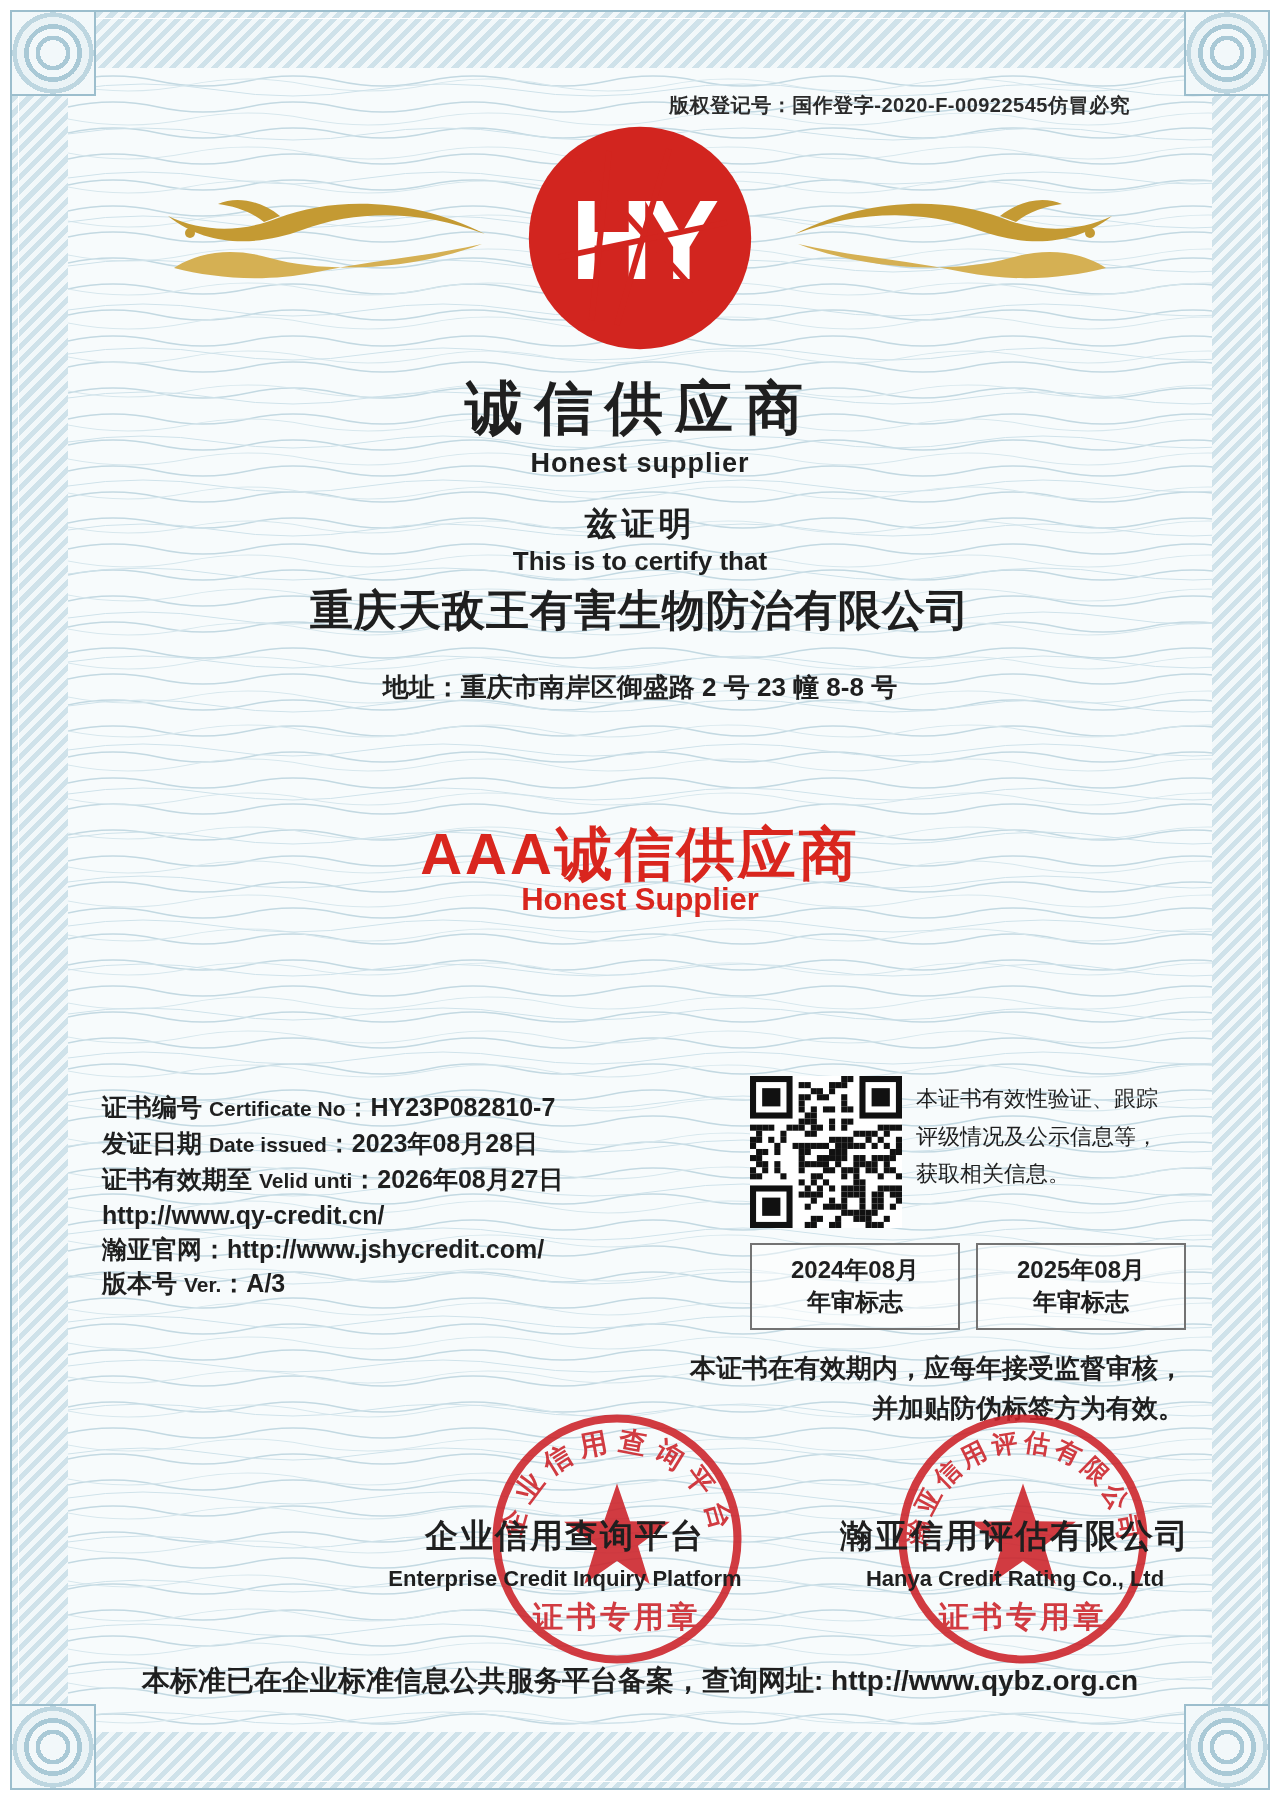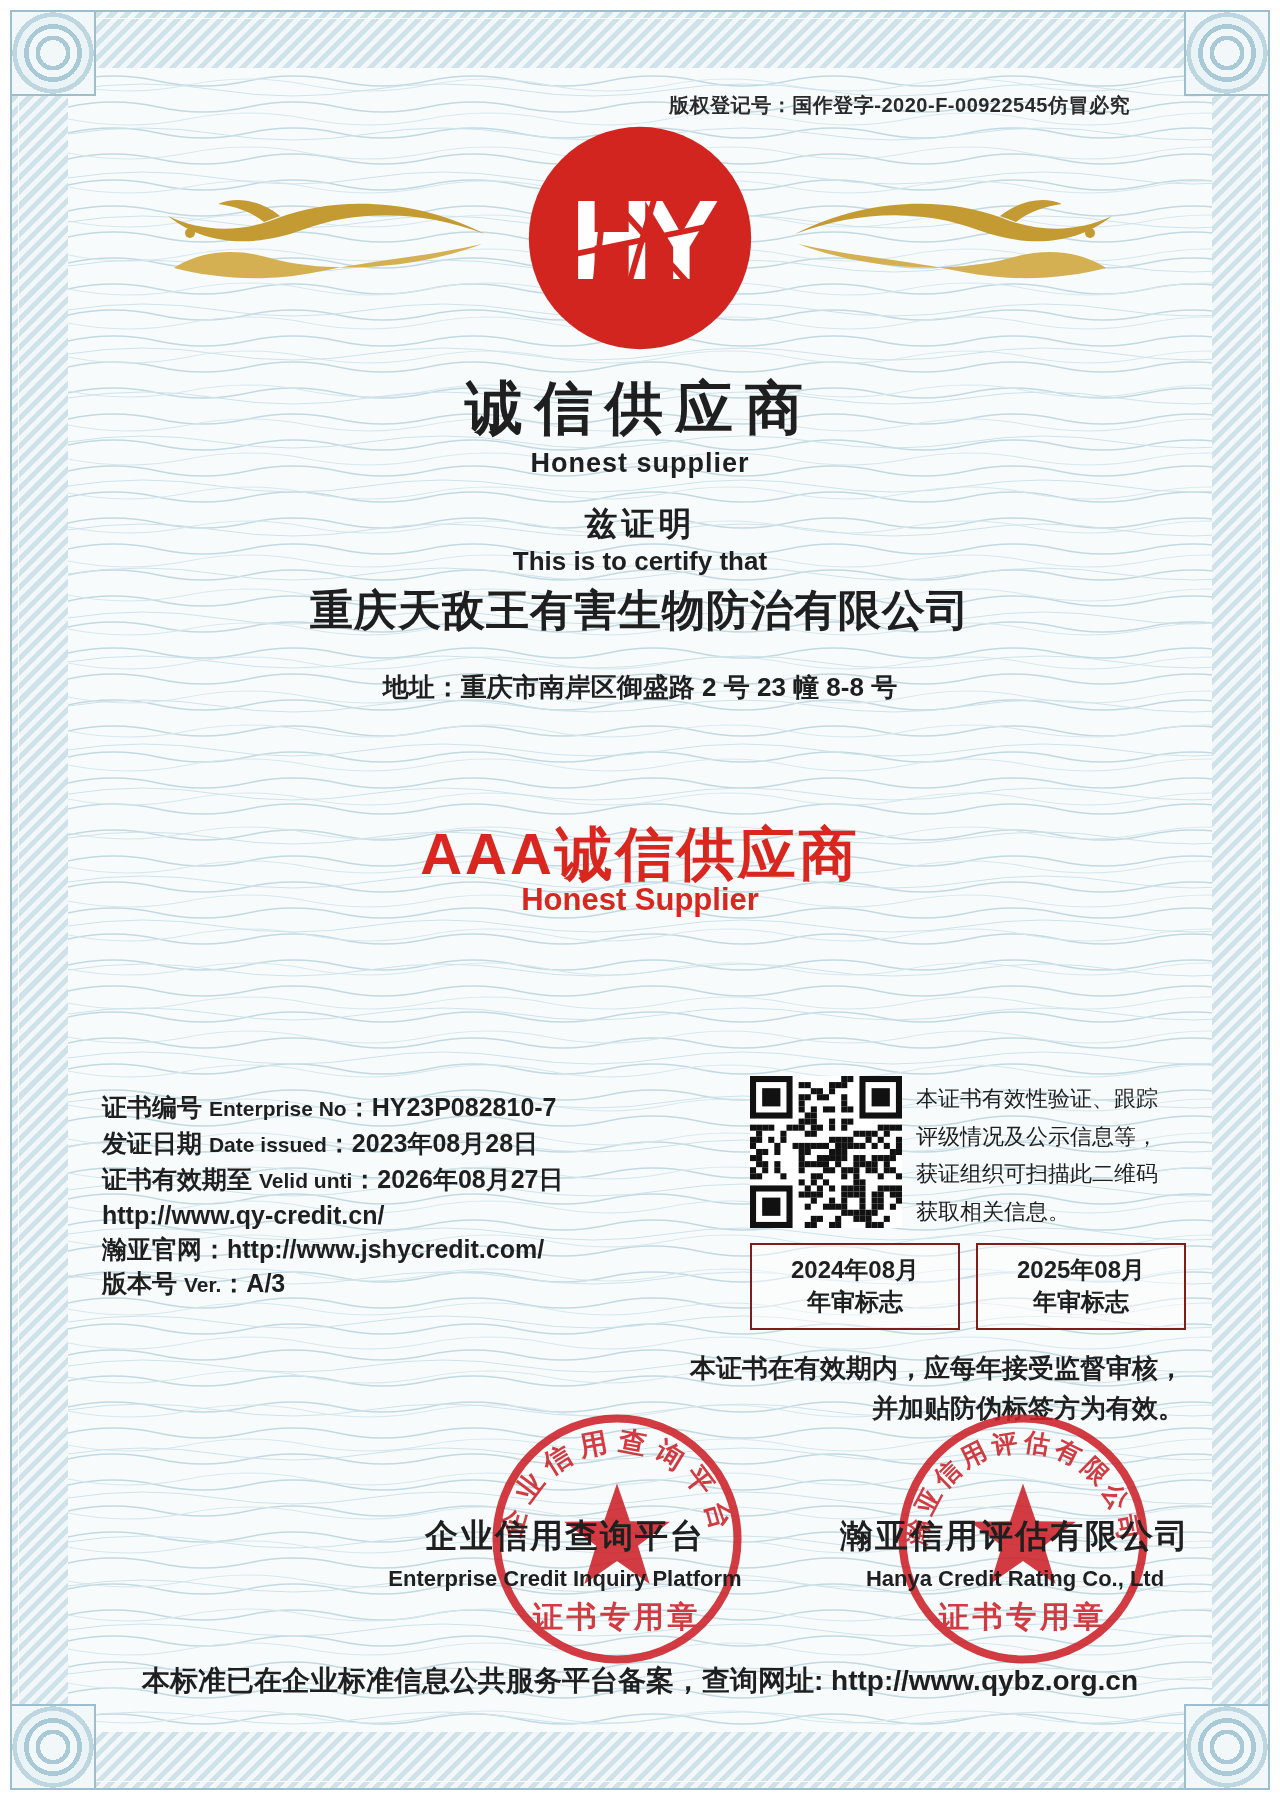--- a/index.html
+++ b/index.html
@@ -65,21 +65,21 @@
   .detail-row { font-size:25px; font-weight:700; line-height:34px; white-space:nowrap; }
   .detail-row .en { font-size:21px; font-weight:600; }
 
   .qr-wrap { position:absolute; left:750px; top:1076px; width:152px; height:152px; background:#fff; }
   .qr-wrap svg { width:152px; height:152px; display:block; }
 
   .qr-text { position:absolute; left:916px; top:1080px; width:276px;
     font-size:22px; font-weight:400; line-height:37.5px; }
 
   .year-boxes { position:absolute; left:750px; top:1243px; width:436px; display:flex; gap:16px; }
-  .year-box { flex:1; border:2px solid #7f1d1d; background:rgba(255,255,255,.45);
+  .year-box { flex:1; border:2px solid #737373; background:rgba(255,255,255,.45);
     text-align:center; padding:9px 0 10px; font-size:24px; font-weight:600; line-height:32px; }
 
   .note { position:absolute; left:560px; right:96px; top:1348px; text-align:right;
     font-size:26px; font-weight:600; line-height:40px; }
 
   .seal { position:absolute; top:1400px; width:278px; height:278px; z-index:6; opacity:.88; }
   .seal.sl { left:478px; } .seal.sr { left:884px; }
   .issuer { position:absolute; top:1514px; z-index:7; text-align:center; }
   .issuer.il { left:320px; width:490px; } .issuer.ir { left:800px; width:430px; }
   .issuer .cn { font-size:33px; font-weight:700; letter-spacing:2px; }
@@ -151,21 +151,21 @@
     <div class="abs title-en">Honest supplier</div>
     <div class="abs certify-cn">兹证明</div>
     <div class="abs company">重庆天敌王有害生物防治有限公司</div>
     <div class="abs certify-en">This is to certify that</div>
     <div class="abs address">地址：重庆市南岸区御盛路 2 号 23 幢 8-8 号</div>
 
     <div class="abs rating-cn">AAA诚信供应商</div>
     <div class="abs rating-en">Honest Supplier</div>
 
     <div class="details">
-      <div class="detail-row"><span class="cn">证书编号</span> <span class="en">Enterprise No</span><span class="val">：HY23P082810-7</span></div>
+      <div class="detail-row"><span class="cn">证书编号</span> <span class="en">Certificate No</span><span class="val">：HY23P082810-7</span></div>
       <div class="detail-row"><span class="cn">发证日期</span> <span class="en">Date issued</span><span class="val">：2023年08月28日</span></div>
       <div class="detail-row"><span class="cn">证书有效期至</span> <span class="en">Velid unti</span><span class="val">：2026年08月27日</span></div>
       <div class="detail-row"><span class="val">http://www.qy-credit.cn/</span></div>
       <div class="detail-row"><span class="cn">瀚亚官网</span><span class="val">：http://www.jshycredit.com/</span></div>
       <div class="detail-row"><span class="cn">版本号</span> <span class="en">Ver.</span><span class="val">：A/3</span></div>
     </div>
 
     <div class="qr-wrap">
       <svg viewBox="0 0 150 150">
         <rect width="150" height="150" fill="#ffffff"></rect>
@@ -387,21 +387,20 @@
           <rect x="0" y="108" width="42" height="42"></rect>
             <rect x="6" y="114" width="30" height="30" fill="#fff"></rect>
             <rect x="12" y="120" width="18" height="18"></rect>
         </g>
       </svg>
     </div>
 
     <div class="qr-text">
       <div>本证书有效性验证、跟踪</div>
       <div>评级情况及公示信息等，</div>
-      <div>获证组织可扫描此二维码</div>
       <div>获取相关信息。</div>
     </div>
 
     <div class="year-boxes">
       <div class="year-box">
         <div>2024年08月</div>
         <div>年审标志</div>
       </div>
       <div class="year-box">
         <div>2025年08月</div>

